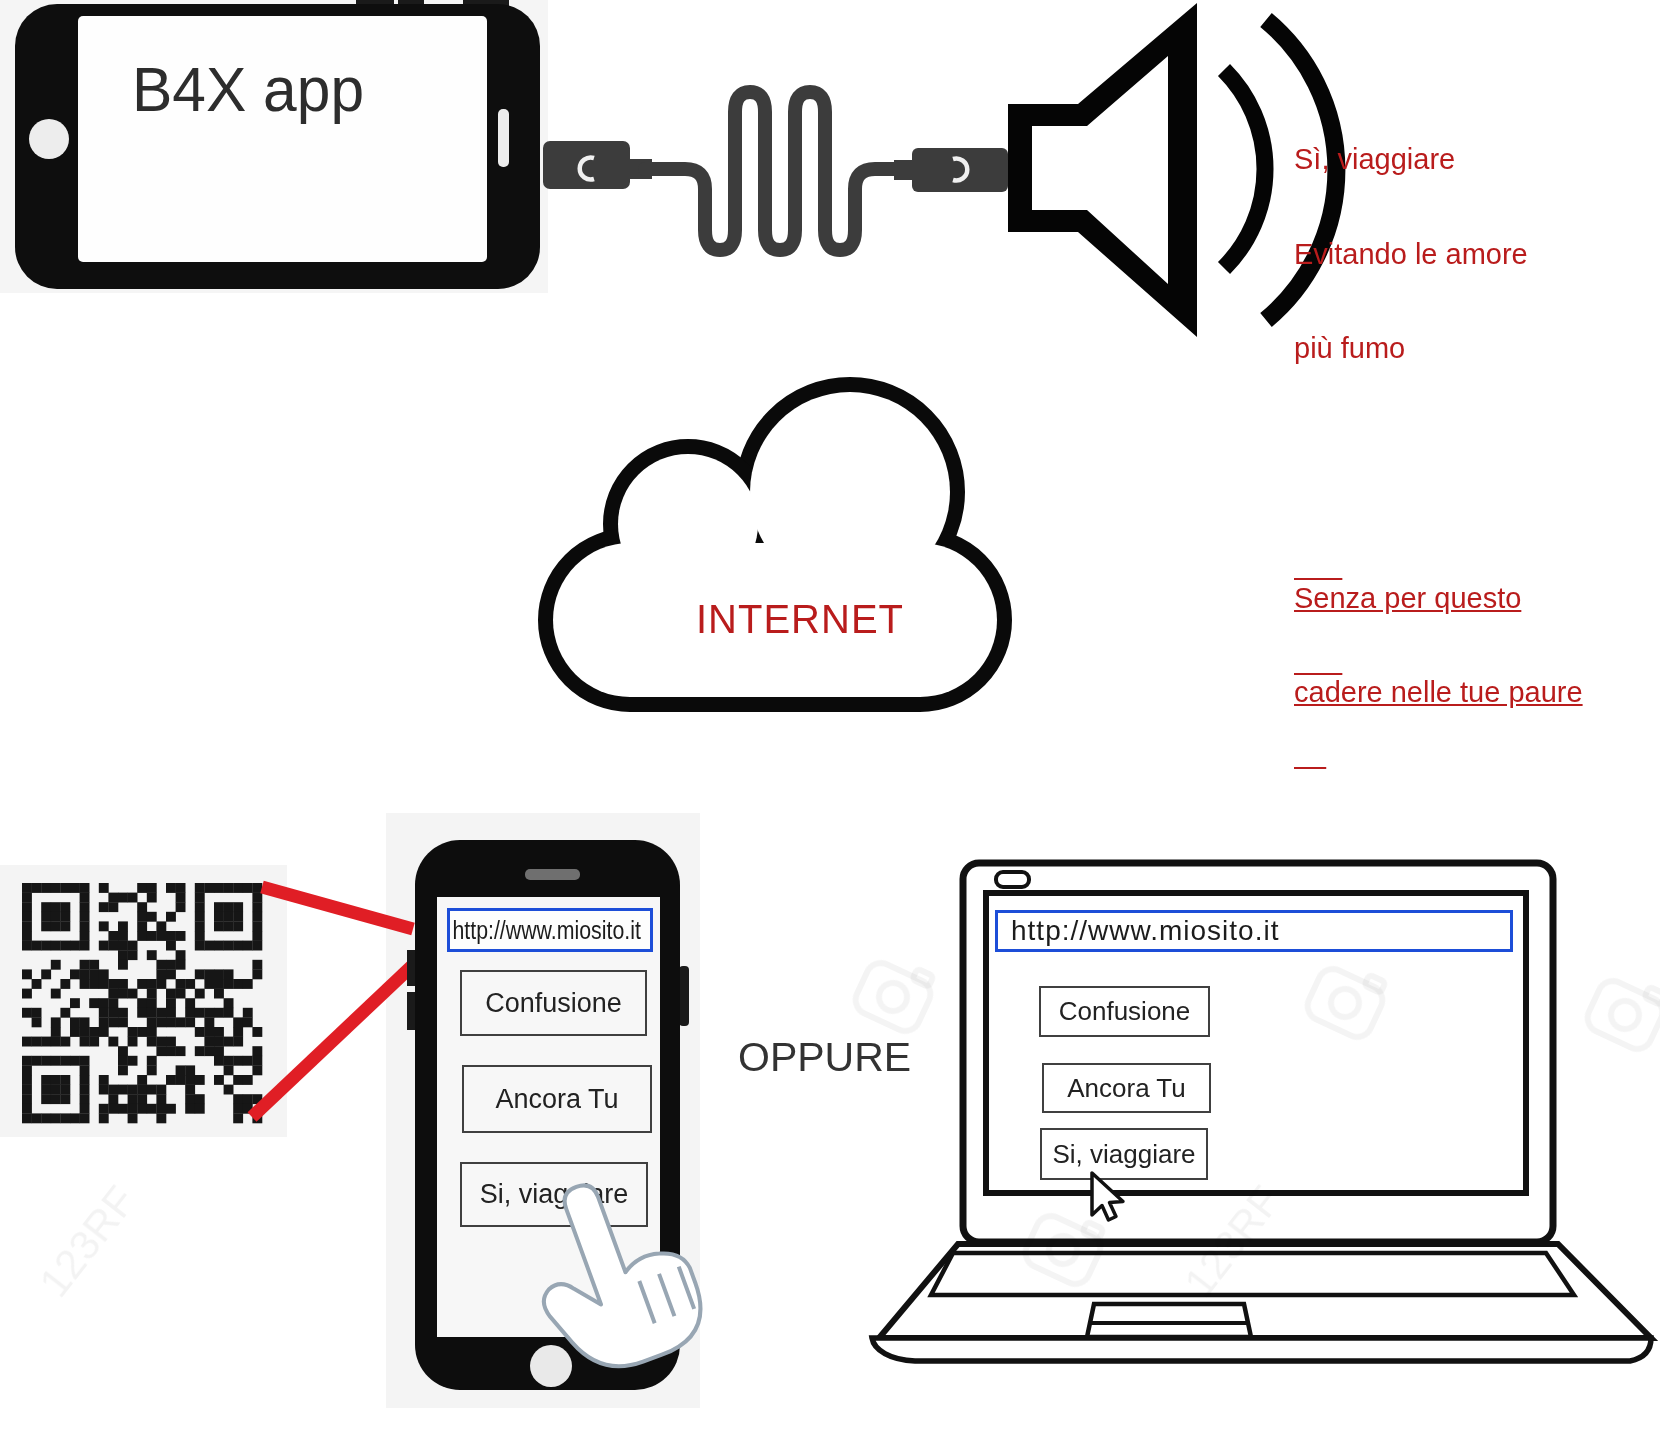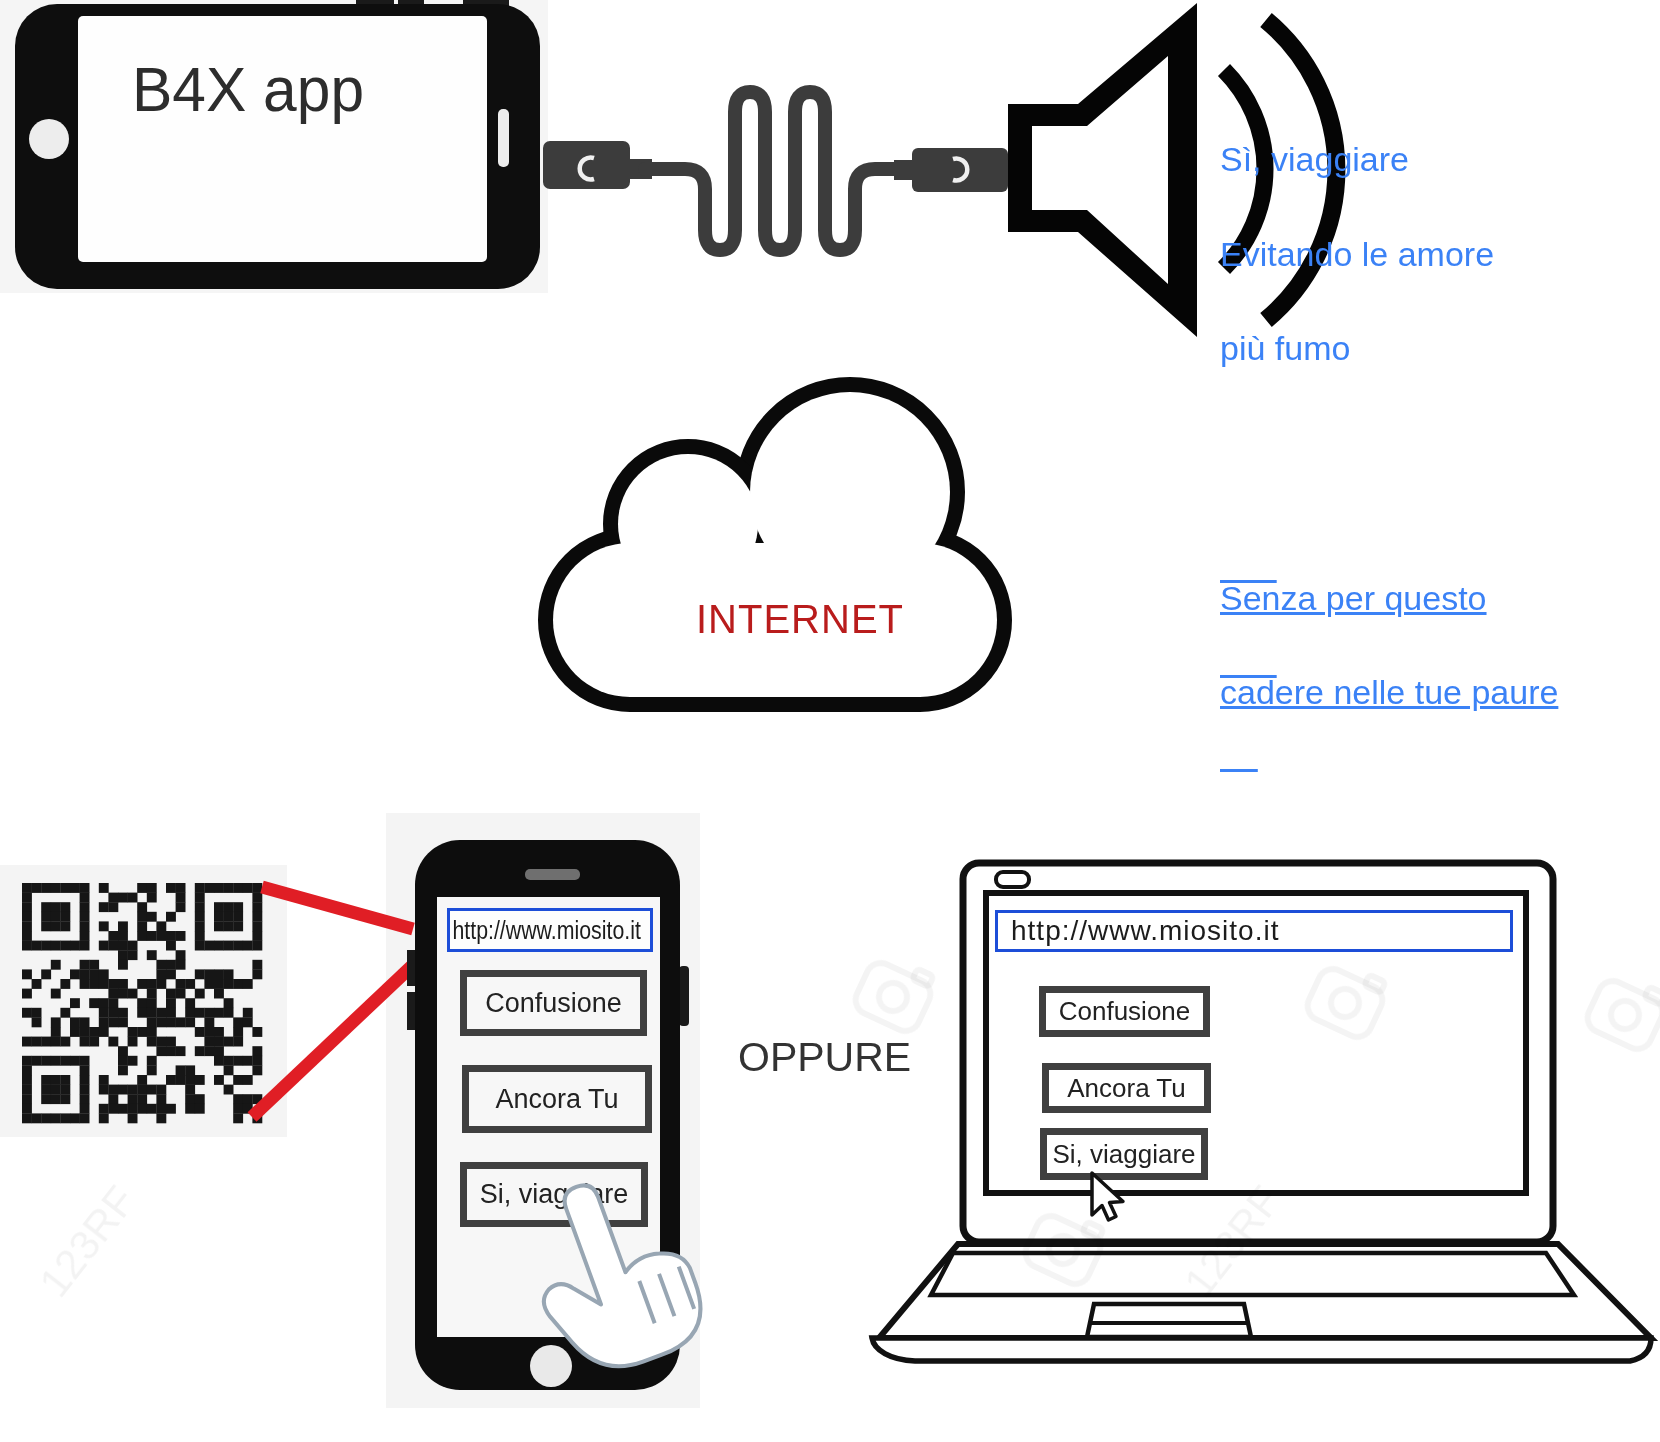--- a/index.html
+++ b/index.html
@@ -3,21 +3,21 @@
 <meta charset="utf-8">
 <style>
   html,body{margin:0;padding:0;background:#fff}
   .canvas{position:relative;width:1660px;height:1442px;background:#ffffff;overflow:hidden;
           font-family:"Liberation Sans",sans-serif;color:#2e2e2e}
   .canvas svg.art{position:absolute;left:0;top:0;z-index:1}
   .t{position:absolute;z-index:2;white-space:pre}
   .urlbox{position:absolute;z-index:2;border:3px solid #1d4ed8;box-sizing:border-box;
           display:flex;align-items:center;overflow:hidden}
   .urlbox span{display:inline-block;transform-origin:left center;white-space:nowrap;color:#1c1c1c}
-  .btn{position:absolute;z-index:2;border:7px solid #404040;box-sizing:border-box;
+  .btn{position:absolute;z-index:2;border:2px solid #404040;box-sizing:border-box;
        display:flex;align-items:center;justify-content:center;color:#222}
   .overlay{position:absolute;z-index:3}
   .poemline{white-space:nowrap}
 </style>
 </head>
 <body>
 
 <div class="canvas">
 
   <svg class="art" width="1660" height="1442" viewBox="0 0 1660 1442">
@@ -442,21 +442,21 @@
             <rect x="10" y="-36" width="18" height="12" rx="4"></rect>
         </g>
       </g>
       <text transform="translate(60,1300) rotate(-52)" font-size="42" fill="rgba(0,0,0,0.14)">123RF</text>
       <text transform="translate(1205,1300) rotate(-52)" font-size="42" fill="rgba(0,0,0,0.14)">123RF</text>
     </g>
   </svg>
 
   <div class="t" style="left:132px;top:53px;font-size:63px;color:#2d2d2d;transform:scaleX(.96);transform-origin:left top;">B4X app</div>
 
-  <div class="t" style="left:1220px;top:18px;font-size:34px;line-height:31.5px;color:#3b82f6;">
+  <div class="t" style="left:1294px;top:18px;font-size:29px;line-height:31.5px;color:#b91c1c;">
     <div style="margin-bottom:29px;">
       <div class="poemline">Sì, viaggiare</div>
       <div class="poemline">Evitando le amore</div>
       <div class="poemline">più fumo</div>
     </div>
     <div style="margin-bottom:29px;text-decoration:underline;">
       <div class="poemline">Senza per questo</div>
       <div class="poemline">cadere nelle tue paure</div>
     </div>
   </div>

